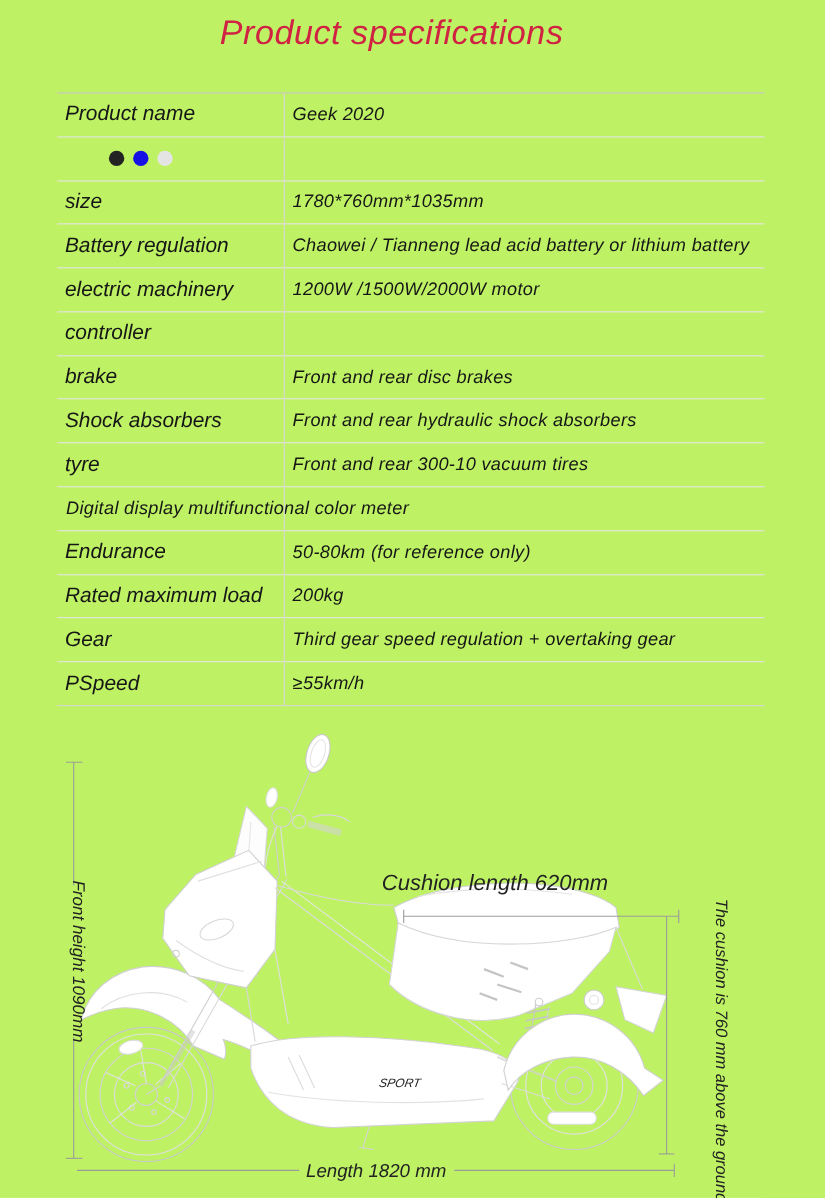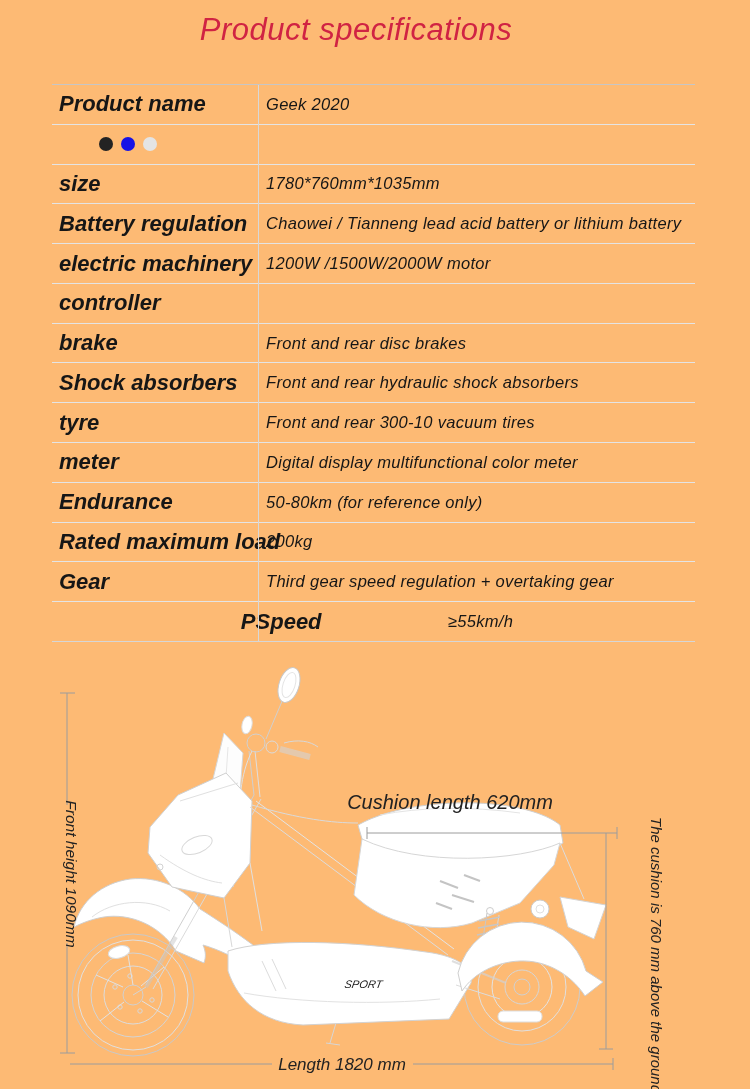--- a/index.html
+++ b/index.html
@@ -1,27 +1,27 @@
 <!DOCTYPE html>
 <html><head>
 <meta charset="utf-8">
 <style>
   html,body{margin:0;padding:0;background:#fff;}
-  .page{position:relative;width:750px;height:1089px;background:#fdba74;overflow:hidden;
+  .page{position:relative;width:750px;height:1089px;background:#bef264;overflow:hidden;
         font-family:"Liberation Sans",sans-serif;}
   .title{position:absolute;top:12px;left:0;width:712px;margin:0;text-align:center;
          font-size:31px;font-weight:500;font-style:italic;color:#d02343;letter-spacing:.5px;}
   .spec-table{position:absolute;left:52px;top:84px;width:643px;height:556px;
               border-top:1px solid #c6c6c6;border-bottom:1px solid #d6d6d6;
               display:flex;flex-direction:column;}
   .spec-divider{position:absolute;left:206px;top:0;bottom:0;width:1px;background:#d8d8d8;}
   .row{flex:1;display:flex;align-items:center;border-bottom:1px solid #e4e4e4;}
-  .row:last-child{border-bottom:none;justify-content:center;}
+  .row:last-child{border-bottom:none;}
   .cell{font-style:italic;color:#161616;white-space:nowrap;}
-  .cell.label{width:206px;box-sizing:border-box;padding-left:7px;font-size:22px;font-weight:bold;}
+  .cell.label{width:206px;box-sizing:border-box;padding-left:7px;font-size:19px;}
   .cell.value{padding-left:8px;font-size:16.5px;letter-spacing:.3px;}
   .dots{display:flex;gap:8px;margin-left:39px;}
   .dot{width:14px;height:14px;border-radius:50%;display:inline-block;}
   .figure{position:absolute;left:0;top:655px;width:750px;height:434px;}
   .sketch{stroke-width:1;fill:none;}
   .dim{stroke:#9c9c9c;stroke-width:1;}
   .dim-text{font-family:"Liberation Sans",sans-serif;font-style:italic;fill:#222;}
 </style>
 </head>
 <body>
@@ -66,21 +66,20 @@
       </div>
       <div class="row">
         <div class="cell label">Shock absorbers</div>
         <div class="cell value">Front and rear hydraulic shock absorbers</div>
       </div>
       <div class="row">
         <div class="cell label">tyre</div>
         <div class="cell value">Front and rear 300-10 vacuum tires</div>
       </div>
       <div class="row">
-        <div class="cell label">meter</div>
         <div class="cell value">Digital display multifunctional color meter</div>
       </div>
       <div class="row">
         <div class="cell label">Endurance</div>
         <div class="cell value">50-80km (for reference only)</div>
       </div>
       <div class="row">
         <div class="cell label">Rated maximum load</div>
         <div class="cell value">200kg</div>
       </div>

